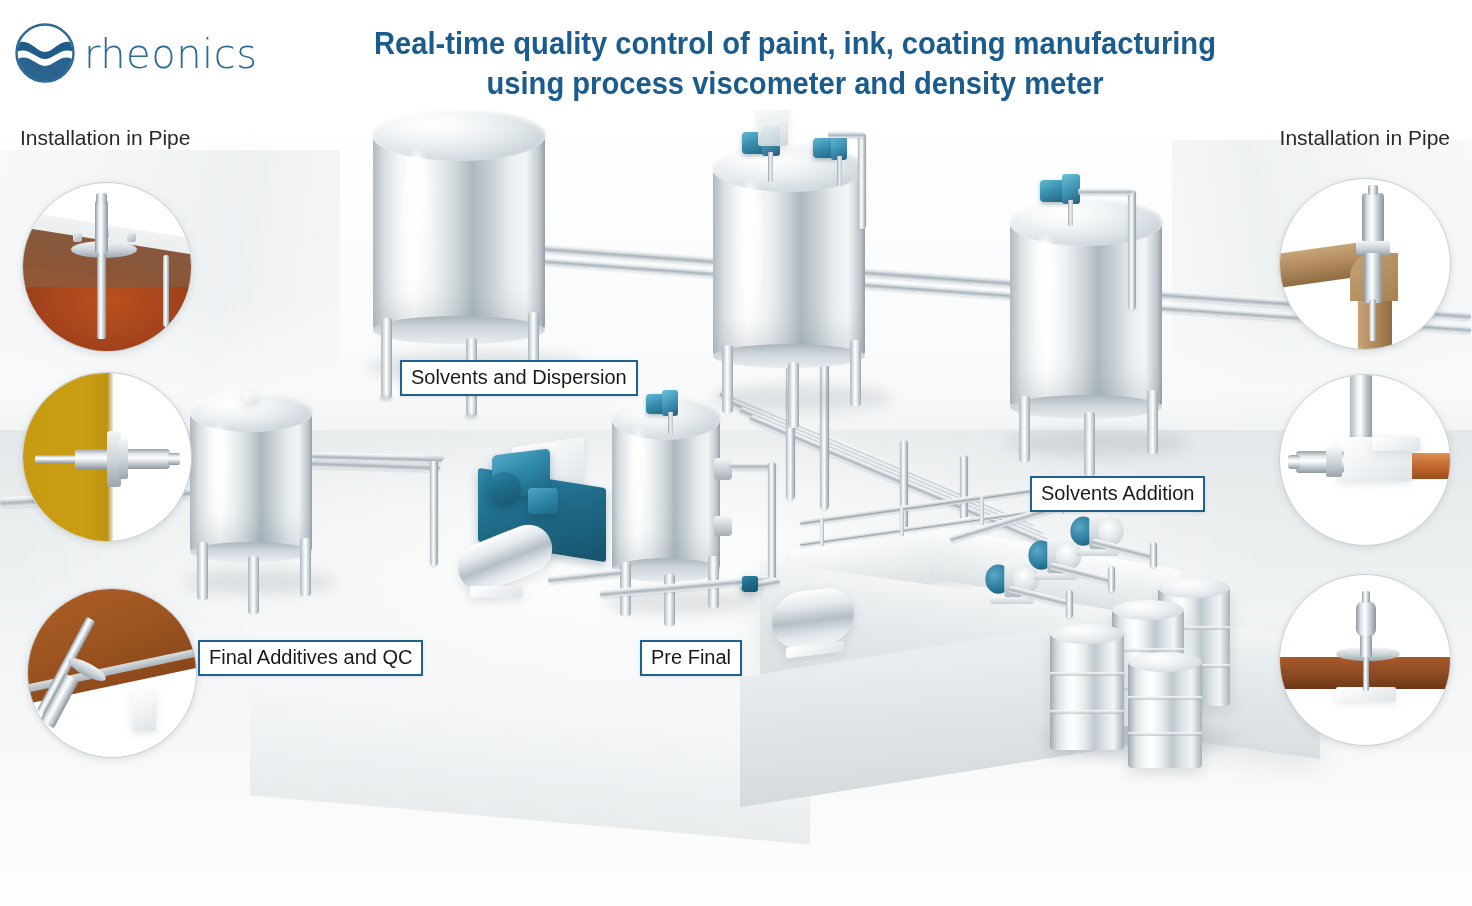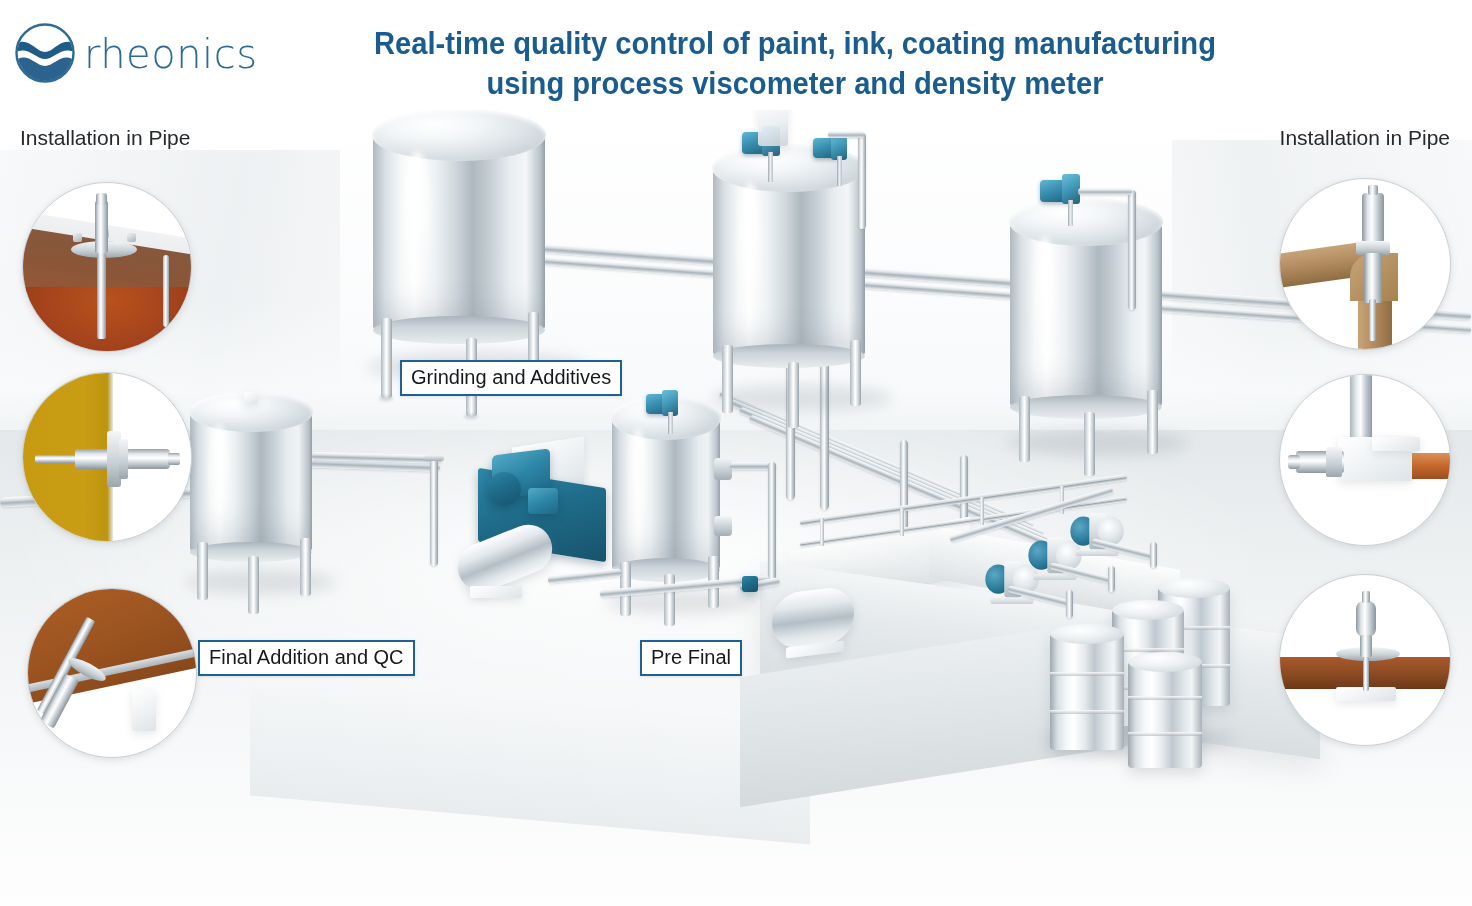--- a/index.html
+++ b/index.html
@@ -571,24 +571,25 @@
   <div class="inset" style="left:1279px; top:574px; width:172px; height:172px;">
     <div class="fluid" style="left:-8px; top:82px; width:190px; height:32px; background:linear-gradient(180deg,#a8592a,#8a4a22 55%,#6d3816); border-radius:2px;"></div>
     <div class="probe-flange" style="left:56px; top:72px; width:64px; height:14px; border-radius:50%;"></div>
     <div class="white-box" style="left:56px; top:112px; width:60px; height:14px; border-radius:2px;"></div>
     <div class="probe-body" style="left:76px; top:26px; width:20px; height:36px; border-radius:8px;"></div>
     <div class="probe-body" style="left:82px; top:16px; width:8px; height:12px; border-radius:2px;"></div>
     <div class="probe-body" style="left:80px; top:60px; width:12px; height:22px;"></div>
     <div class="probe-body" style="left:83px; top:82px; width:6px; height:34px;"></div>
   </div>
 
-  <div class="callout" style="left:400px; top:360px;">Grinding and Additives</div>
-
-
-  <div class="callout" style="left:198px; top:640px;">Final Addition and QC</div>
+  <div class="callout" style="left:400px; top:360px;">Solvents and Dispersion</div>
+
+  <div class="callout" style="left:1030px; top:476px;">Solvents Addition</div>
+
+  <div class="callout" style="left:198px; top:640px;">Final Additives and QC</div>
 
   <div class="callout" style="left:640px; top:640px;">Pre Final</div>
 
   <div class="header">
 
     <div class="logo-wrap">
       <div class="logo-mark">
         <svg viewBox="0 0 62 62" width="62" height="62" aria-hidden="true">
           <circle cx="31" cy="31" r="28.5" fill="#ffffff" stroke="#2c6b96" stroke-width="2.4"></circle>
           <clipPath id="lc">

